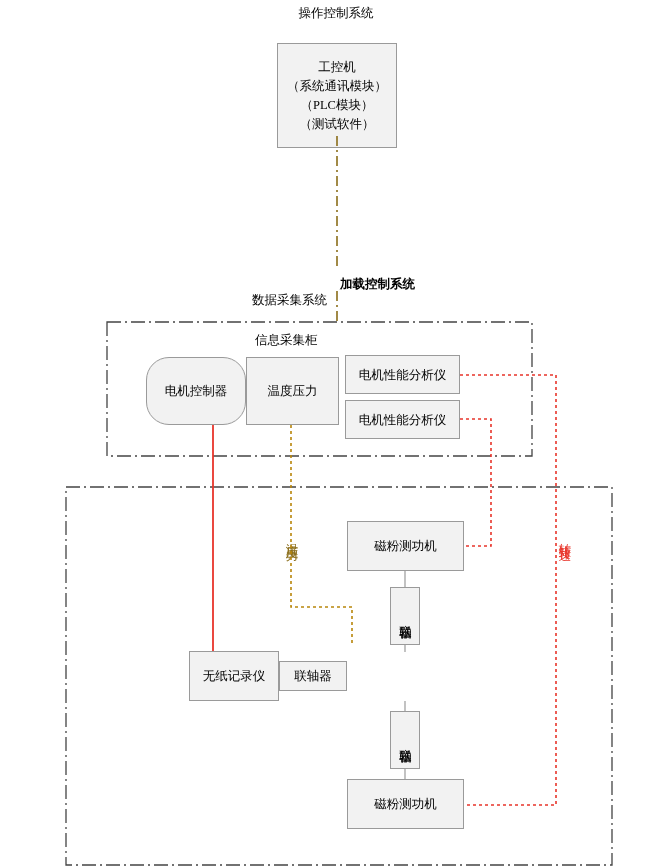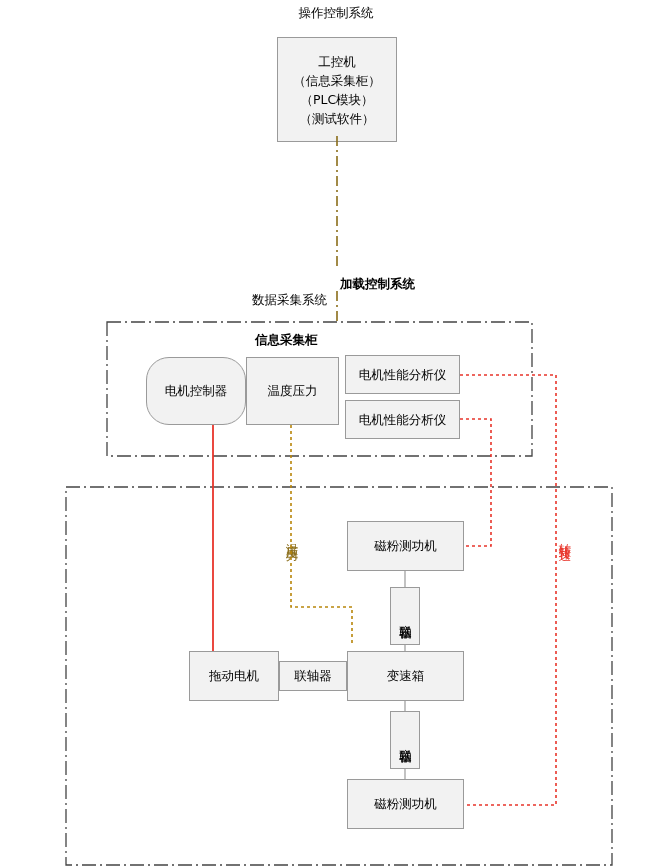--- a/index.html
+++ b/index.html
@@ -73,47 +73,46 @@
     pointer-events: none;
   }
 </style>
 </head>
 <body>
 
 <div id="canvas">
 
   <div class="lbl" style="left:286px; top:4px; width:100px;">操作控制系统</div>
 
-  <div class="box multiline" style="left:277px; top:37px; width:120px; height:105px;">
+  <div class="box multiline" style="left:277px; top:43px; width:120px; height:105px;font-family:Liberation Serif, serif;">
     <span>工控机</span>
-    <span>（信息采集柜）</span>
+    <span>（系统通讯模块）</span>
     <span>（PLC模块）</span>
     <span>（测试软件）</span>
   </div>
 
   <div class="lbl" style="left:252px; top:291px;">数据采集系统</div>
   <div class="lbl" style="left:340px; top:275px;font-weight:bold;">加载控制系统</div>
 
-  <div class="lbl" style="left:255px; top:331px;font-weight:bold;">信息采集柜</div>
+  <div class="lbl" style="left:255px; top:331px;">信息采集柜</div>
 
   <div class="box" style="left:146px; top:357px; width:100px; height:68px;border-radius:23px;">电机控制器</div>
   <div class="box" style="left:246px; top:357px; width:93px; height:68px;">温度压力</div>
 
   <div class="box" style="left:345px; top:355px; width:115px; height:39px;">电机性能分析仪</div>
   <div class="box" style="left:345px; top:400px; width:115px; height:39px;">电机性能分析仪</div>
 
   <div class="box" style="left:347px; top:521px; width:117px; height:50px;">磁粉测功机</div>
 
   <div class="vert" style="left:390px; top:587px; width:30px; height:58px;">联轴器</div>
 
-  <div class="box" style="left:189px; top:651px; width:90px; height:50px;">拖动电机</div>
+  <div class="box" style="left:189px; top:651px; width:90px; height:50px;">无纸记录仪</div>
 
   <div class="box" style="left:279px; top:661px; width:68px; height:30px;">联轴器</div>
 
-  <div class="box" style="left:347px; top:651px; width:117px; height:50px;">变速箱</div>
 
   <div class="vert" style="left:390px; top:711px; width:30px; height:58px;">联轴器</div>
 
   <div class="box" style="left:347px; top:779px; width:117px; height:50px;">磁粉测功机</div>
 
   <div class="vlabel" style="left:283px; top:527px; width:16px; color:#8a6d1a;">
     <span style="writing-mode:vertical-rl; text-orientation:upright; letter-spacing:2px;">温度压力</span>
   </div>
 
   <div class="vlabel" style="left:556px; top:527px; width:16px; color:#e8352b;">

